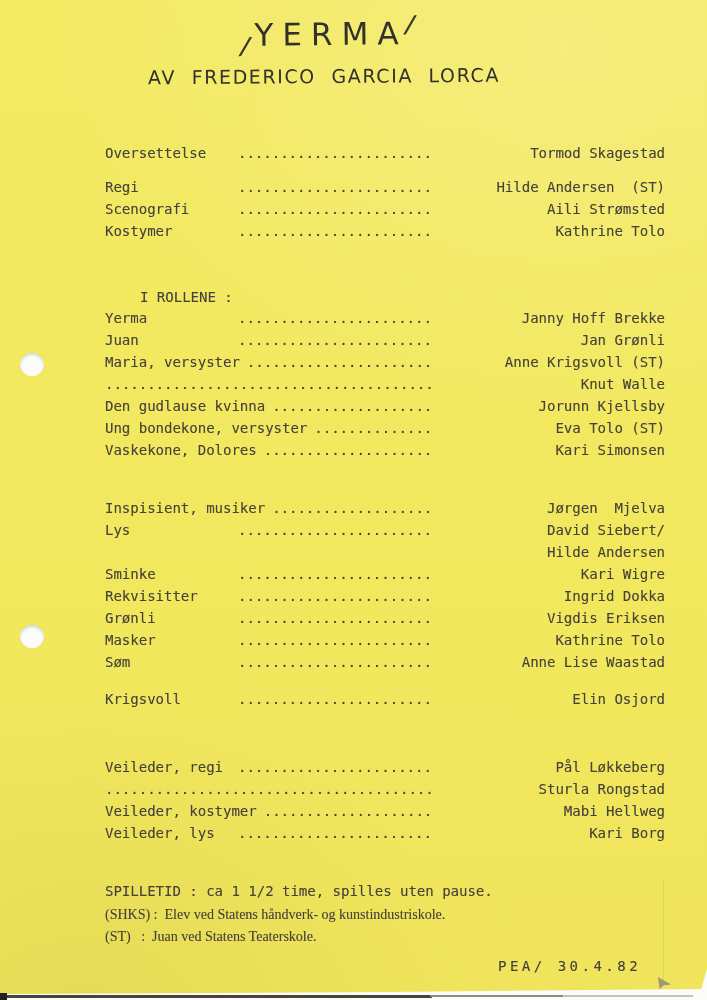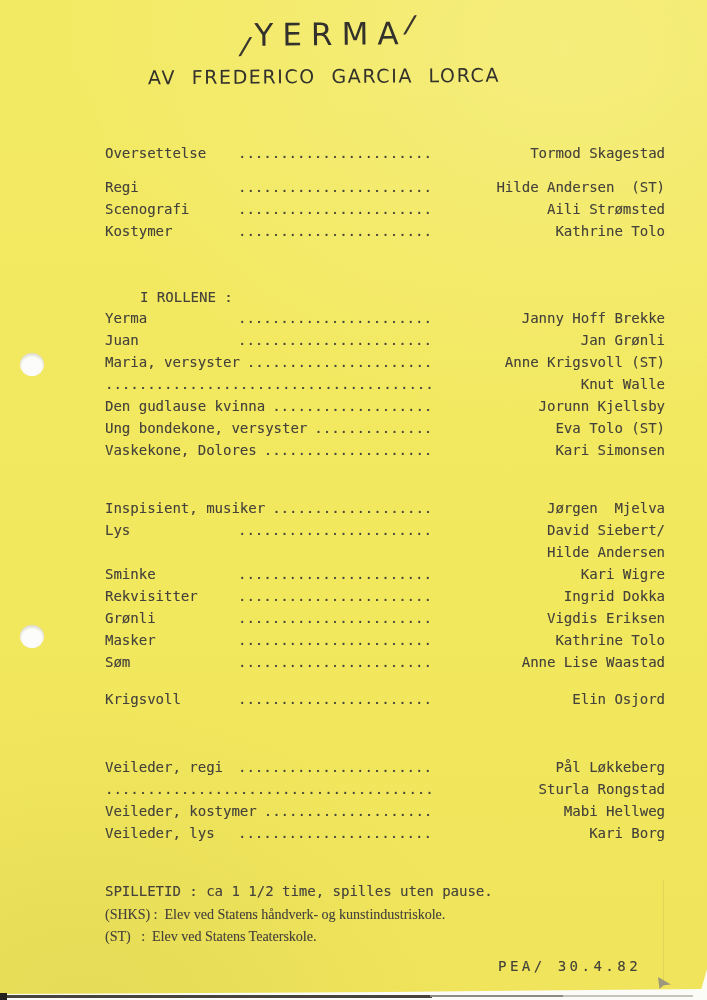--- a/index.html
+++ b/index.html
@@ -273,21 +273,21 @@
           </span>
     <span class="name">Kari Borg</span>
   </div>
 </section>
 
     <div class="spilletid tw">SPILLETID : ca 1 1/2 time, spilles uten pause.</div>
 
     <div class="footnotes tw">
   <div class="footnote">(SHKS) :  Elev ved Statens håndverk- og kunstindustriskole.</div>
 
-  <div class="footnote">(ST)   :  Elev ved Statens Teaterskole.</div>
+  <div class="footnote">(ST)   :  Juan ved Statens Teaterskole.</div>
 </div>
 
     <div class="stamp tw">PEA/ 30.4.82</div>
 
     <div class="hole hole-top"></div>
     <div class="hole hole-bottom"></div>
     <div class="crease"></div>
   </div>
 
   <div class="artifact"></div>

